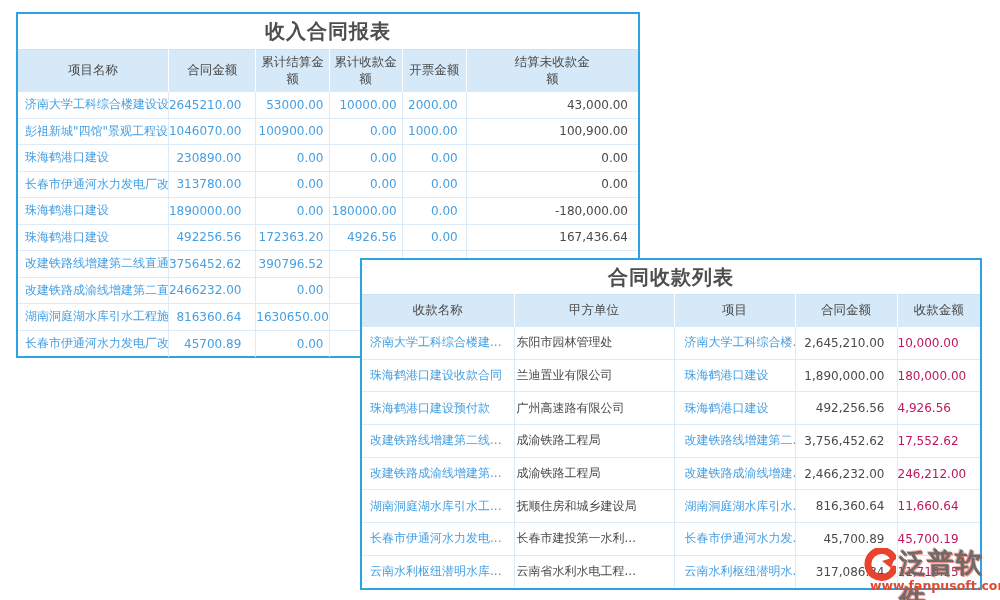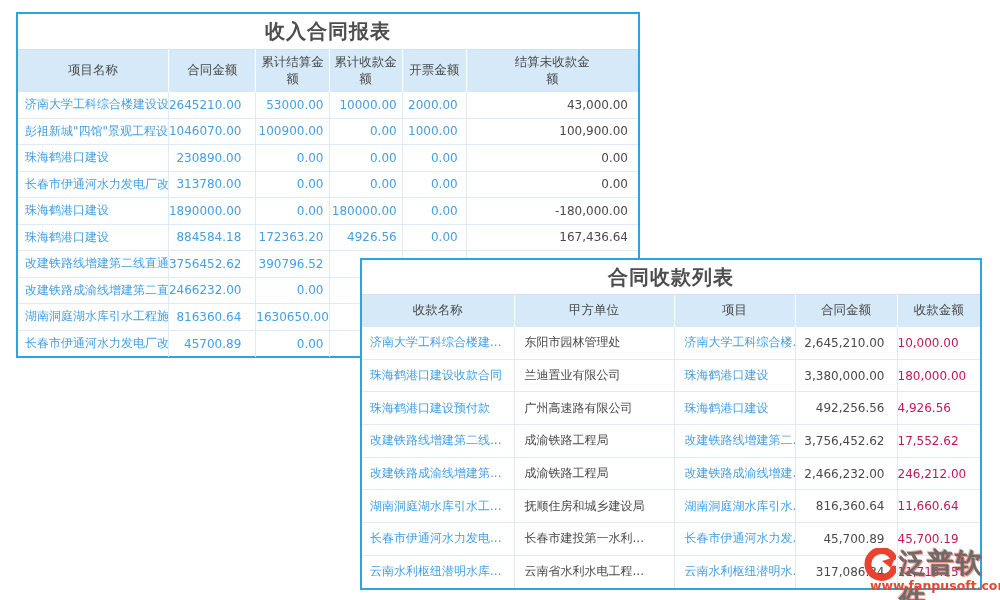--- a/index.html
+++ b/index.html
@@ -38,21 +38,21 @@
   .t1 td:nth-child(5){ text-align:right; padding-right:8px;  color:#459fe2; }
   .t1 td:nth-child(6){ text-align:right; padding-right:10px; color:#4a4a4a;padding-left:36px; }
 
   
   .t2 thead tr { height:32px; }
   .t2 tbody tr { height:32.7px; }
   .t2 col:nth-child(1){width:152px;} .t2 col:nth-child(2){width:160px;}
   .t2 col:nth-child(3){width:121px;} .t2 col:nth-child(4){width:102px;}
   .t2 col:nth-child(5){width:83px;}
   .t2 td:nth-child(1){ text-align:left; padding-left:8px;  color:#459fe2; }
-  .t2 td:nth-child(2){ text-align:left; padding-left:10px; color:#4a4a4a; }
+  .t2 td:nth-child(2){ text-align:left; padding-left:2px; color:#4a4a4a; }
   .t2 td:nth-child(3){ text-align:left; padding-left:10px; color:#459fe2; }
   .t2 td:nth-child(4){ text-align:right; padding-right:12px; color:#4a4a4a; }
   .t2 td:nth-child(5){ text-align:left; padding-right:8px;  color:#be185d; }
 
   
   #watermark { position:absolute; left:862px; top:544px; width:142px; height:52px; z-index:30; }
   #wm-logo { position:absolute; left:2px; top:4px; }
   #wm-brand { position:absolute; left:37px; top:1px; font-size:27px; font-weight:bold;
               color:#6b6b6b; letter-spacing:1px;
               text-shadow:1px 1px 0 rgba(219,62,40,0.55), -1px -1px 0 rgba(219,62,40,0.45); }
@@ -119,21 +119,21 @@
         <tr>
           <td>珠海鹤港口建设</td>
           <td>1890000.00</td>
           <td>0.00</td>
           <td>180000.00</td>
           <td>0.00</td>
           <td>-180,000.00</td>
         </tr>
         <tr>
           <td>珠海鹤港口建设</td>
-          <td>884584.18</td>
+          <td>492256.56</td>
           <td>172363.20</td>
           <td>4926.56</td>
           <td>0.00</td>
           <td>167,436.64</td>
         </tr>
         <tr>
           <td>改建铁路线增建第二线直通线</td>
           <td>3756452.62</td>
           <td>390796.52</td>
           <td></td>
@@ -192,21 +192,21 @@
           <td>济南大学工科综合楼建...</td>
           <td>东阳市园林管理处</td>
           <td>济南大学工科综合楼...</td>
           <td>2,645,210.00</td>
           <td>10,000.00</td>
         </tr>
         <tr>
           <td>珠海鹤港口建设收款合同</td>
           <td>兰迪置业有限公司</td>
           <td>珠海鹤港口建设</td>
-          <td>3,380,000.00</td>
+          <td>1,890,000.00</td>
           <td>180,000.00</td>
         </tr>
         <tr>
           <td>珠海鹤港口建设预付款</td>
           <td>广州高速路有限公司</td>
           <td>珠海鹤港口建设</td>
           <td>492,256.56</td>
           <td>4,926.56</td>
         </tr>
         <tr>

